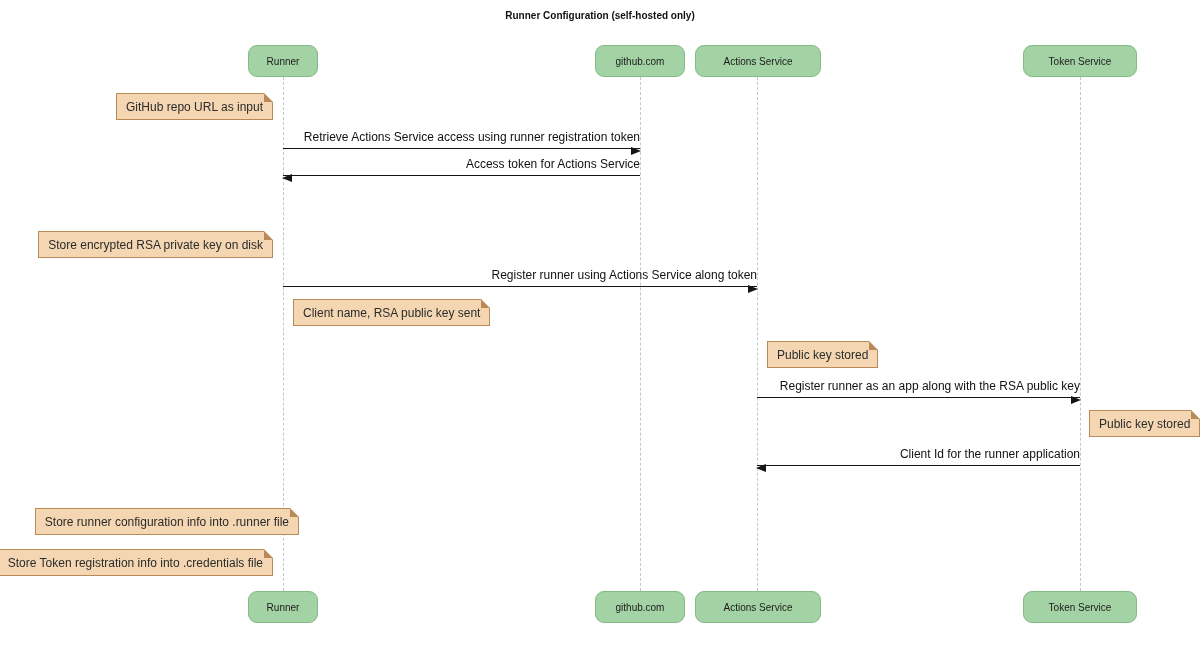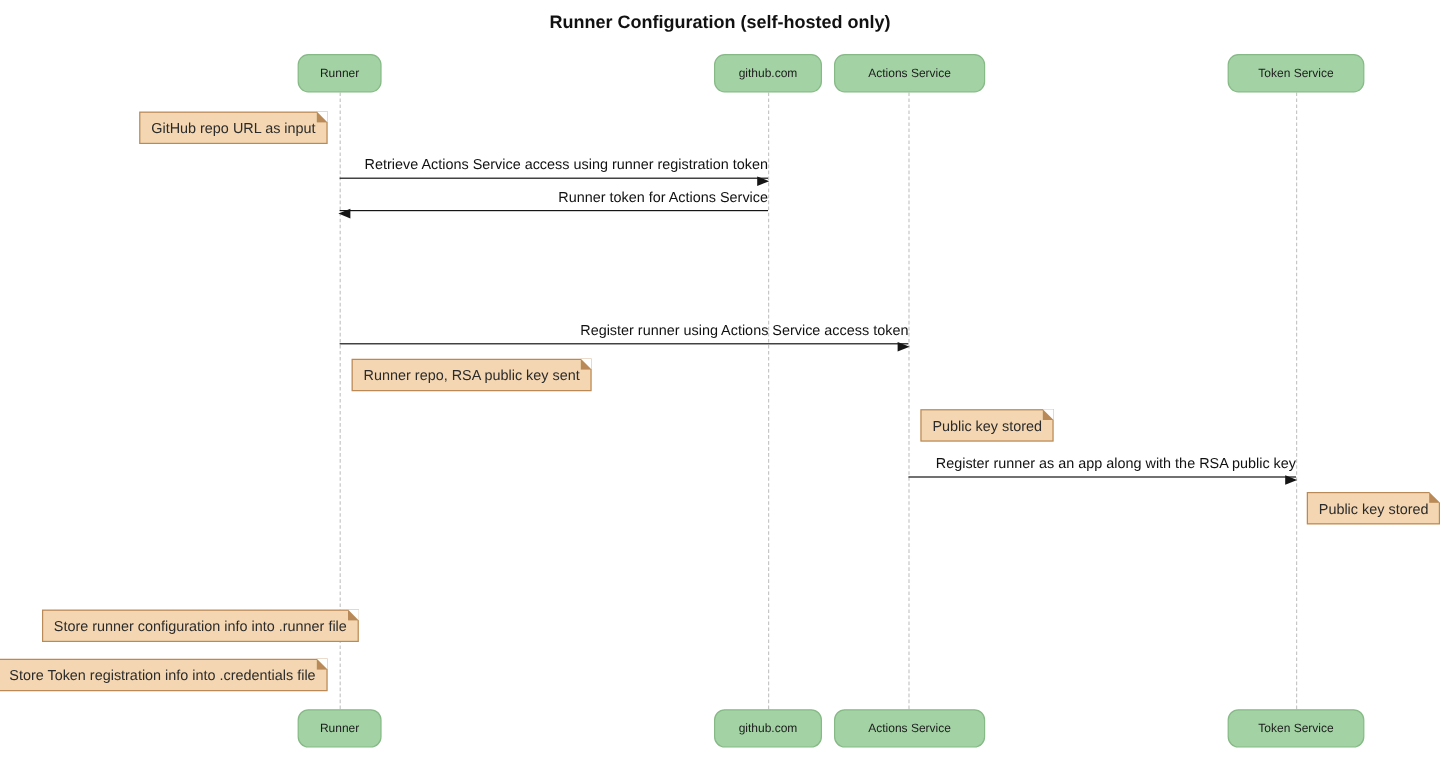--- a/index.html
+++ b/index.html
@@ -6,21 +6,21 @@
   .stage{
     position:relative;
     width:1200px;height:647px;
     background:var(--background,#fff);
     font-family:"Liberation Sans", sans-serif;
     color:#222;
     overflow:hidden;
   }
   .title{
     position:absolute;top:10px;left:0;width:100%;
-    text-align:center;font-size:15px;font-weight:bold;color:#111;
+    text-align:center;font-size:10px;font-weight:bold;color:#111;
   }
   .lifeline{
     position:absolute;top:77px;height:514px;width:0;
     border-left:1px dashed var(--lifeline,#c6c6c6);
   }
   .actor{
     position:absolute;height:32px;
     background:var(--actor-fill,#a3d2a4);
     border:1px solid var(--actor-border,#85b985);
     border-radius:9px;
@@ -81,44 +81,51 @@
   <div class="actor" style="left:1023px;top:45px; width:114px;">Token Service</div>
 
   <div class="message" style="left:283px; top:130px; width:357px;">
     <div class="msg-label">Retrieve Actions Service access using runner registration token</div>
     <div class="msg-line">
         <span class="arrowhead right"></span>
       </div>
   </div>
 
   <div class="message" style="left:283px; top:157px; width:357px;">
-    <div class="msg-label">Runner token for Actions Service</div>
+    <div class="msg-label">Access token for Actions Service</div>
     <div class="msg-line">
         <span class="arrowhead left"></span>
       </div>
   </div>
 
   <div class="message" style="left:283px; top:268px; width:474px;">
-    <div class="msg-label">Register runner using Actions Service access token</div>
+    <div class="msg-label">Register runner using Actions Service along token</div>
     <div class="msg-line">
         <span class="arrowhead right"></span>
       </div>
   </div>
 
   <div class="message" style="left:757px; top:379px; width:323px;">
     <div class="msg-label">Register runner as an app along with the RSA public key</div>
     <div class="msg-line">
         <span class="arrowhead right"></span>
       </div>
   </div>
 
+  <div class="message" style="left:757px; top:447px; width:323px;">
+    <div class="msg-label">Client Id for the runner application</div>
+    <div class="msg-line">
+        <span class="arrowhead left"></span>
+      </div>
+  </div>
 
 
   <div class="note" style="right:927px; top:93px;">GitHub repo URL as input</div>
-  <div class="note" style="left:293px;  top:299px;">Runner repo, RSA public key sent</div>
+  <div class="note" style="right:927px; top:231px;">Store encrypted RSA private key on disk</div>
+  <div class="note" style="left:293px;  top:299px;">Client name, RSA public key sent</div>
   <div class="note" style="left:767px;  top:341px;">Public key stored</div>
   <div class="note" style="left:1089px; top:410px;">Public key stored</div>
   <div class="note" style="right:901px; top:508px;text-align:center;">Store runner configuration info into .runner file</div>
   <div class="note" style="right:927px; top:549px;">Store Token registration info into .credentials file</div>
 
   <div class="actor" style="left:248px; top:591px; width:70px;">Runner</div>
   <div class="actor" style="left:595px; top:591px; width:90px;">github.com</div>
   <div class="actor" style="left:695px; top:591px; width:126px;">Actions Service</div>
   <div class="actor" style="left:1023px;top:591px; width:114px;">Token Service</div>
 

